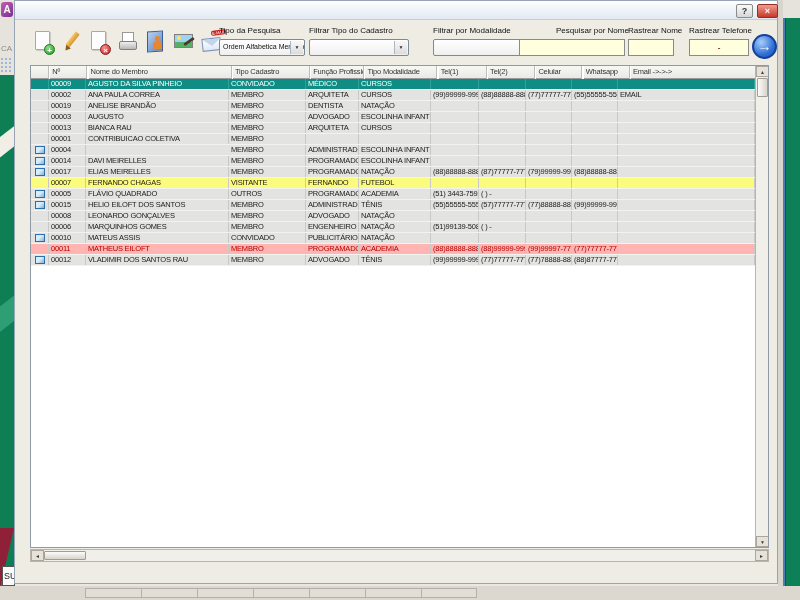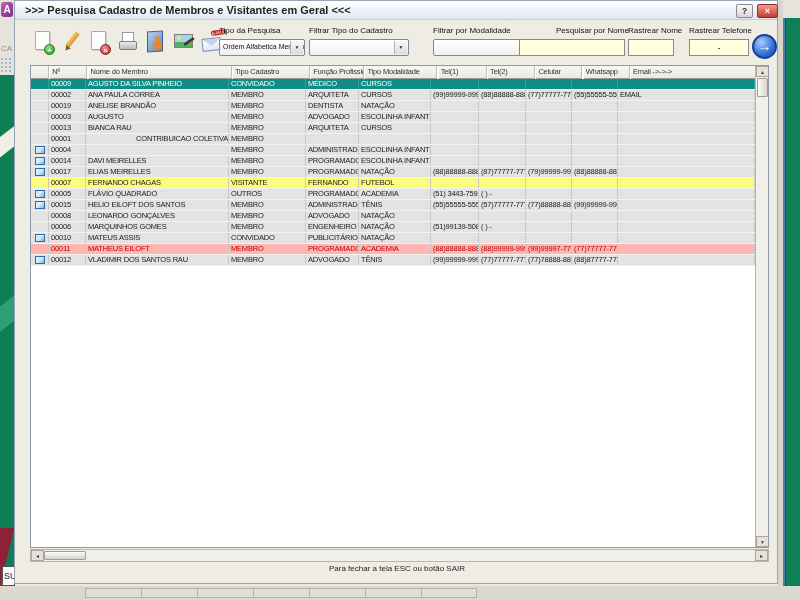--- a/index.html
+++ b/index.html
@@ -130,21 +130,20 @@
   </div>
   <div class="right-blue"></div>
   <div class="right-green"></div>
   <div class="bottom-bar">
     <div class="bottom-segments"></div>
   </div>
   <div class="su-box">SU</div>
 
   <div class="dialog">
     <div class="titlebar">
-      <span class="title-text">&gt;&gt;&gt; Pesquisa Cadastro de Membros e Visitantes em Geral &lt;&lt;&lt;</span>
       <div class="help-btn">?</div>
       <div class="close-btn">×</div>
     </div>
 
     <div class="tb-btn" style="left:16px">
       <div class="page"></div>
       <div class="badge green">+</div>
     </div>
     <div class="tb-btn" style="left:44px">
       <div class="pencil"></div>
@@ -272,21 +271,21 @@
             <div class="cell" style="width: 72px;">CURSOS</div>
             <div class="cell" style="width: 48px;"></div>
             <div class="cell" style="width: 47px;"></div>
             <div class="cell" style="width: 46px;"></div>
             <div class="cell" style="width: 46px;"></div>
             <div class="cell" style="width: 137px;"></div>
           </div>
           <div class="grow">
             <div class="cell" style="width: 18px;"></div>
             <div class="cell" style="width: 37px;">00001</div>
-            <div class="cell" style="width: 143px; text-align: right;">CONTRIBUICAO COLETIVA</div>
+            <div class="cell" style="width: 143px;">CONTRIBUICAO COLETIVA</div>
             <div class="cell" style="width: 77px;">MEMBRO</div>
             <div class="cell" style="width: 53px;"></div>
             <div class="cell" style="width: 72px;"></div>
             <div class="cell" style="width: 48px;"></div>
             <div class="cell" style="width: 47px;"></div>
             <div class="cell" style="width: 46px;"></div>
             <div class="cell" style="width: 46px;"></div>
             <div class="cell" style="width: 137px;"></div>
           </div>
           <div class="grow">
@@ -452,15 +451,14 @@
         <div class="v-thumb"></div>
         <div class="sc-arrow v-down">▼</div>
       </div>
     </div>
     <div class="hscroll">
       <div class="sc-arrow h-left">◄</div>
       <div class="h-thumb"></div>
       <div class="sc-arrow h-right">►</div>
     </div>
 
-    <div class="footer-hint">Para fechar a tela ESC ou botão SAIR</div>
   </div>
 </div>
 
 </body></html>

